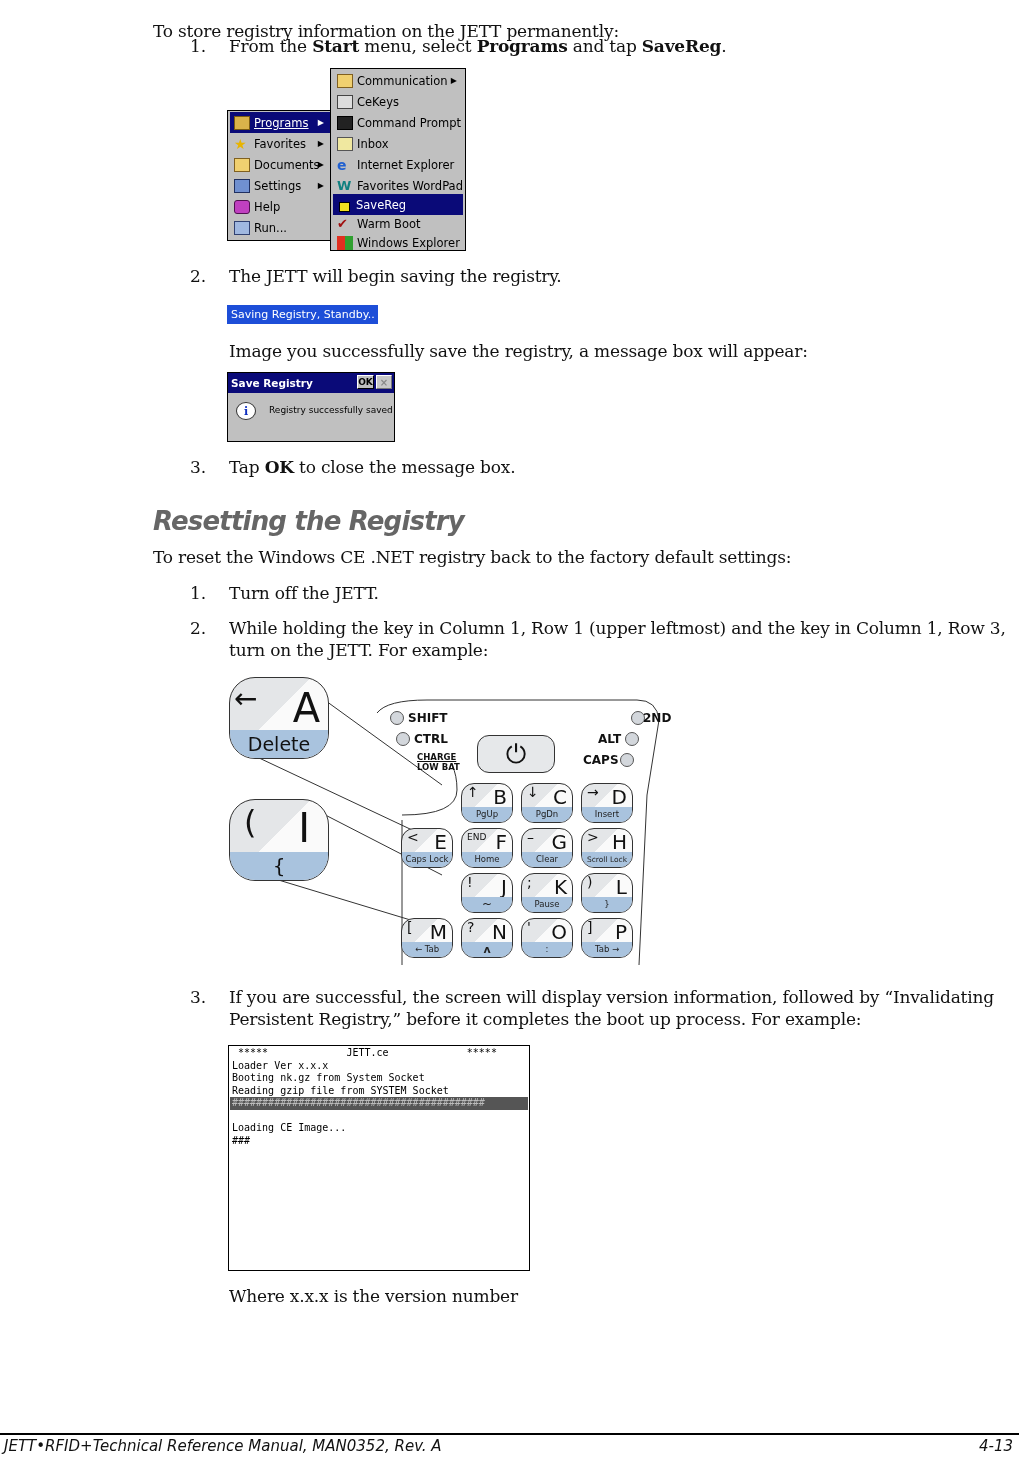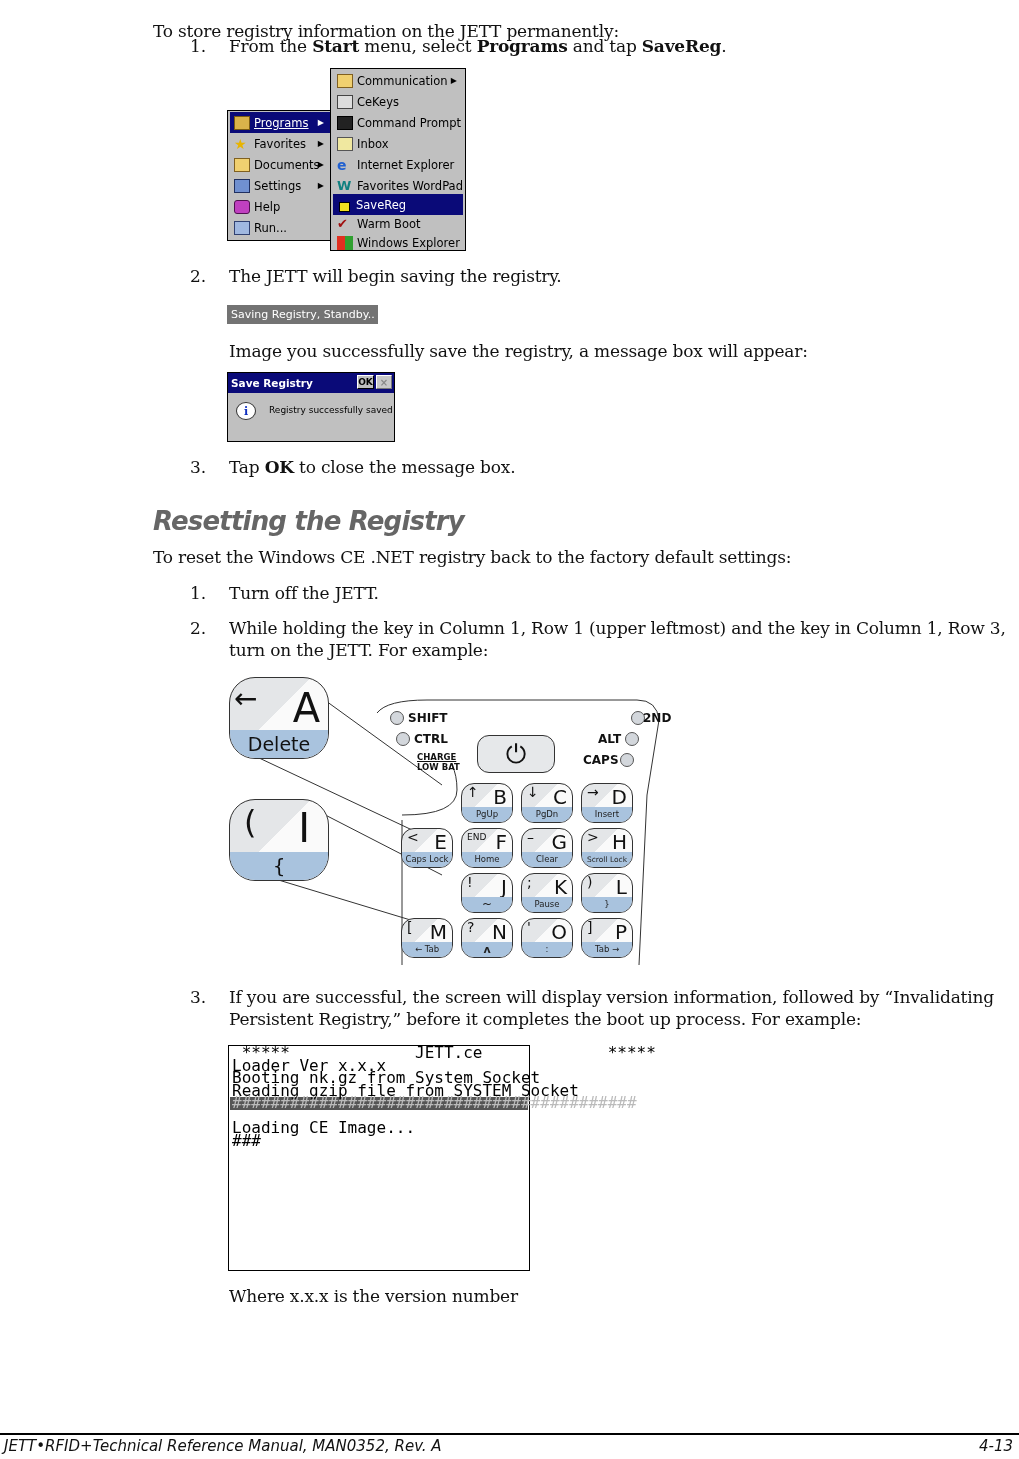--- a/index.html
+++ b/index.html
@@ -13,21 +13,21 @@
   
   .menu { position: absolute; background: #c0c0c0; border: 1px solid #000;
           font-family: "DejaVu Sans", sans-serif; font-size: 11.5px; color: #000; }
   .mi { position: absolute; left: 2px; right: 2px; height: 21px; display: flex; align-items: center; }
   .mi.sel { background: #0a0a78; color: #fff; }
   .mi .ic { width: 16px; height: 14px; margin: 0 4px 0 4px; display: inline-block; position: relative; }
   .mi .arr { position: absolute; right: 6px; font-size: 8px; }
   .u { text-decoration: underline; }
 
   
-  .banner { background: #737373; color: #fff; font-family: "DejaVu Sans", sans-serif; font-size: 11px;
+  .banner { background: #1d4ed8; color: #fff; font-family: "DejaVu Sans", sans-serif; font-size: 11px;
             display: flex; align-items: center; padding-left: 4px; }
 
   
   .msgbox { border: 1px solid #000; background: #c0c0c0; font-family: "DejaVu Sans", sans-serif; }
   .msgtitle { background: #0a0a78; color: #fff; font-size: 10.5px; font-weight: bold; height: 20px;
               display: flex; align-items: center; padding-left: 3px; position: relative; }
   .okbtn { position: absolute; right: 20px; top: 2px; width: 17px; height: 14px; background: #c0c0c0;
            color: #000; font-size: 9px; font-weight: bold; border: 1px solid #fff; border-right-color: #000; border-bottom-color: #000;
            display: flex; align-items: center; justify-content: center; }
   .xbtn { position: absolute; right: 2px; top: 2px; width: 16px; height: 14px; background: #c8c8c8; color: #888;
@@ -45,21 +45,21 @@
          background: linear-gradient(135deg, #e4e6e8 0 40%, #fafafa 40% 100%); font-family: "DejaVu Sans", sans-serif; }
   .key .bot { position: absolute; left: 0; right: 0; bottom: 0; height: 15px; background: #a9c3de;
               font-size: 8.5px; text-align: center; line-height: 15px; color: #222; white-space: nowrap; }
   .key .main { position: absolute; right: 5px; top: 1px; font-size: 20px; line-height: 24px; color: #111; }
   .key .sym { position: absolute; left: 5px; top: 0px; font-size: 14px; line-height: 16px; color: #111; }
   .led { position: absolute; width: 14px; height: 14px; border-radius: 50%; border: 1px solid #555; background: #d3d7dc; }
   .ledlbl { position: absolute; font-family: "DejaVu Sans", sans-serif; font-weight: bold; font-size: 12px; color: #111; }
 
   
   .term { position: absolute; border: 1px solid #000; background: #fff;
-          font-family: "DejaVu Sans Mono", "Liberation Mono", monospace; font-size: 16px; line-height: 12.5px; color: #000; }
+          font-family: "DejaVu Sans Mono", "Liberation Mono", monospace; font-size: 10px; line-height: 12.5px; color: #000; }
   .tline { white-space: pre; height: 12.5px; padding-left: 3px; }
   .tbar { background: #555; color: #bbb; margin: 0 1px; padding-left: 2px; }
 
   .footer-line { position: absolute; left: 0; top: 1433px; width: 1019px; height: 2px; background: #000; }
   .footer { position: absolute; top: 1437px; font-family: "DejaVu Sans", sans-serif; font-style: italic; font-size: 15px; color: #111; }
 </style>
 </head>
 <body>
 
 <p class="abs para" style="left:153px;top:0px;margin-top:20px;">To store registry information on the JETT permanently:</p>

